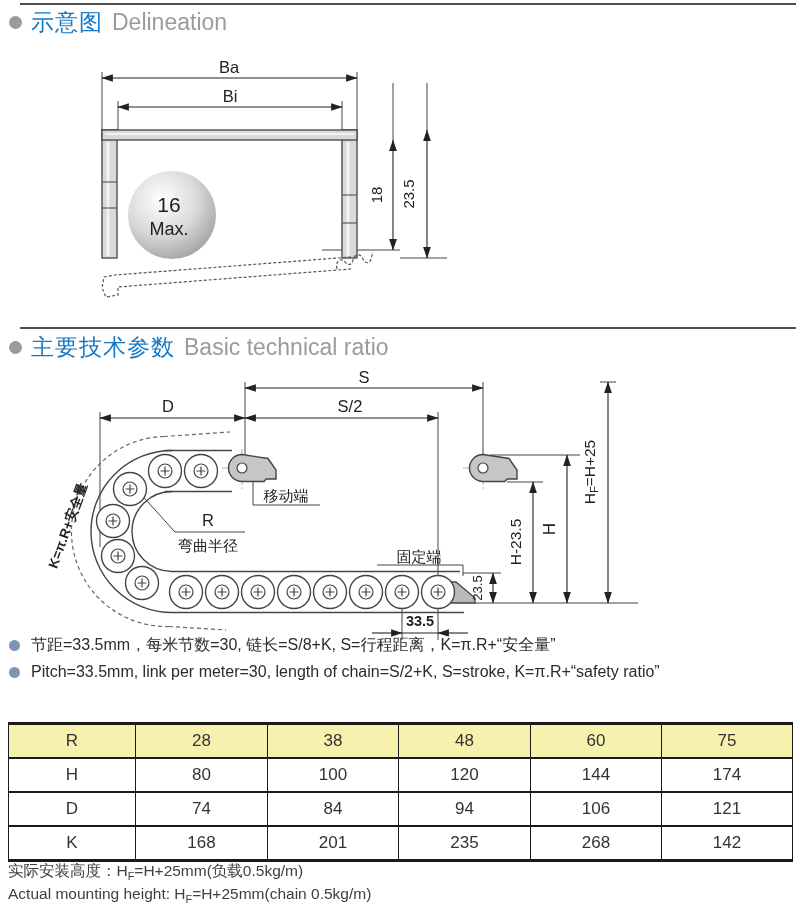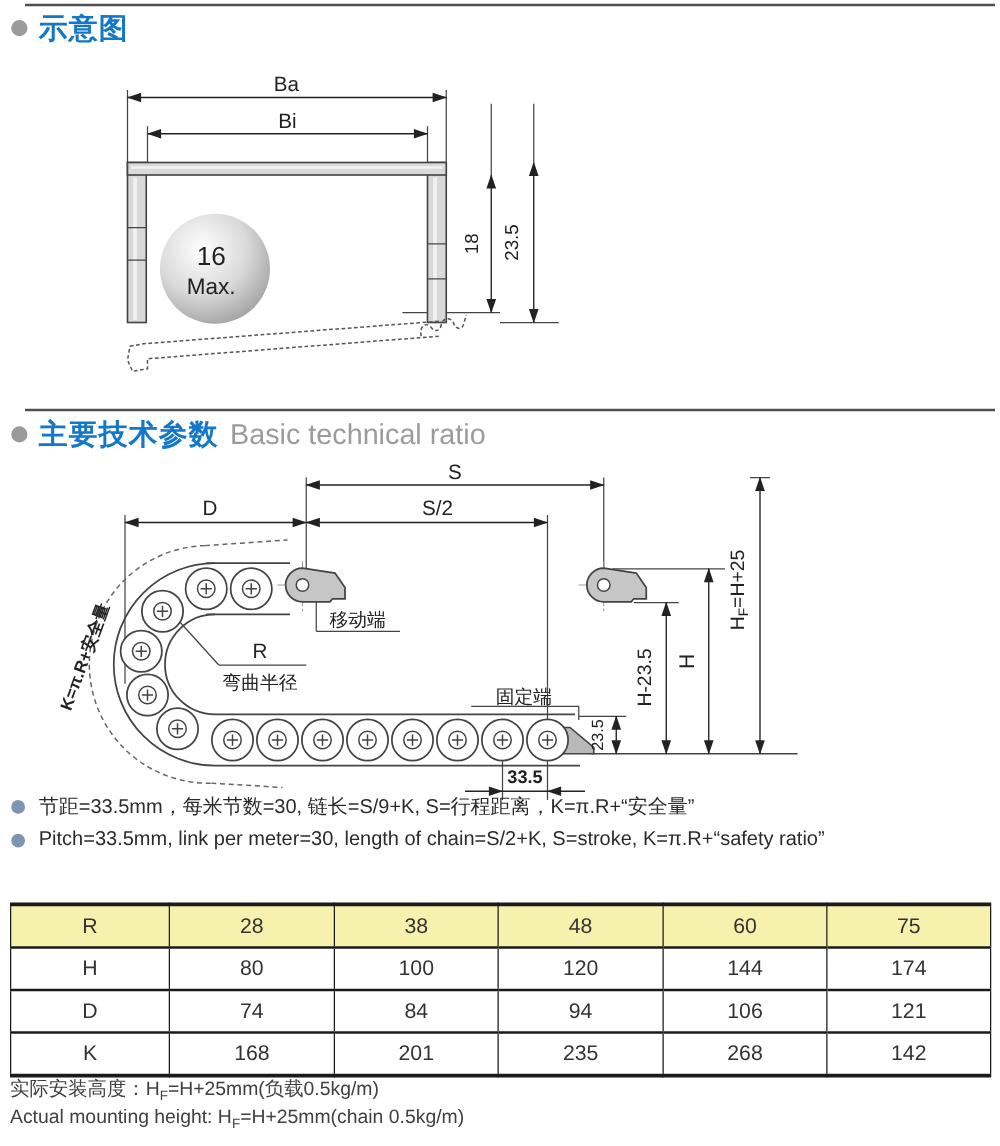--- a/index.html
+++ b/index.html
@@ -3,21 +3,21 @@
 <meta charset="utf-8">
 <style>
   html,body{margin:0;padding:0;}
   body{
     width:800px;height:917px;position:relative;background:#fff;
     font-family:"Liberation Sans","DejaVu Sans",sans-serif;color:#222;overflow:hidden;
   }
   .rule{position:absolute;left:20px;width:776px;border-top:2px solid #4f4f4f;}
   .sec-header{position:absolute;left:9px;display:flex;align-items:center;gap:9px;white-space:nowrap;}
   .sec-bullet{width:13px;height:13px;border-radius:50%;background:#9b9b9b;flex:none;}
-  .sec-zh{font-size:23px;font-weight:bold;color:#1478c8;letter-spacing:1px;}
+  .sec-zh{font-size:23px;font-weight:normal;color:#1478c8;letter-spacing:1px;}
   .sec-en{font-size:23px;color:#9b9b9b;}
   .note{position:absolute;left:9px;display:flex;align-items:center;gap:11px;font-size:16px;color:#2b2b2b;white-space:nowrap;}
   .note-bullet{width:11px;height:11px;border-radius:50%;background:#7d95b3;flex:none;}
   svg text{fill:#222;}
   .dimtext{font-size:16.5px;}
   .zhtext{font-size:15px;}
   table{position:absolute;left:8px;top:722px;width:784px;border-collapse:collapse;table-layout:fixed;
         border-top:3px solid #1a1a1a;border-bottom:3px solid #1a1a1a;}
   th,td{border:1.5px solid #1a1a1a;text-align:center;font-size:17px;font-weight:normal;height:28px;color:#333;padding:2px 0;}
   thead th{background:#f6f2ae;border-bottom:2.5px solid #1a1a1a;}
@@ -26,20 +26,21 @@
   sub{font-size:70%;}
 </style>
 </head>
 <body>
 
 <div class="rule" style="top:3px"></div>
 
 <div class="sec-header" style="top:7px">
   <span class="sec-bullet"></span>
   <span class="sec-zh">示意图</span>
+  <span class="sec-en">Delineation</span>
 </div>
 
 <svg style="position:absolute;left:55px;top:45px" width="460" height="280" viewBox="0 0 460 280">
   <defs>
     <marker id="a1" viewBox="0 0 10 8" refX="9.5" refY="4" markerWidth="11" markerHeight="9" orient="auto-start-reverse">
       <path d="M0.5,0.8 L10,4 L0.5,7.2 Z" fill="#222"></path>
     </marker>
     <radialGradient id="bg1" cx="38%" cy="32%" r="75%">
       <stop offset="0%" stop-color="#ffffff"></stop>
       <stop offset="55%" stop-color="#d9d9d9"></stop>
@@ -204,21 +205,21 @@
   <text transform="rotate(-90 501 180)" x="501" y="180" text-anchor="middle" font-size="15.5">H-23.5</text>
   <text transform="rotate(-90 535 167)" x="535" y="167" text-anchor="middle" font-size="17">H</text>
   <text transform="rotate(-90 575 110)" x="575" y="110" text-anchor="middle" font-size="15.5">
     <tspan>H</tspan><tspan font-size="11" dy="3">F</tspan><tspan dy="-3">=H+25</tspan>
   </text>
   <text x="400" y="264" text-anchor="middle" font-size="14.5" font-weight="bold">33.5</text>
 </svg>
 
 <div class="note" style="top:635px">
   <span class="note-bullet"></span>
-  <span>节距=33.5mm，每米节数=30, 链长=S/9+K, S=行程距离，K=π.R+“安全量”</span>
+  <span>节距=33.5mm，每米节数=30, 链长=S/8+K, S=行程距离，K=π.R+“安全量”</span>
 </div>
 <div class="note" style="top:663px">
   <span class="note-bullet"></span>
   <span>Pitch=33.5mm, link per meter=30, length of chain=S/2+K, S=stroke, K=π.R+“safety ratio”</span>
 </div>
 
 <table>
   <colgroup>
     <col style="width:127px">
       <col style="width:132px">

